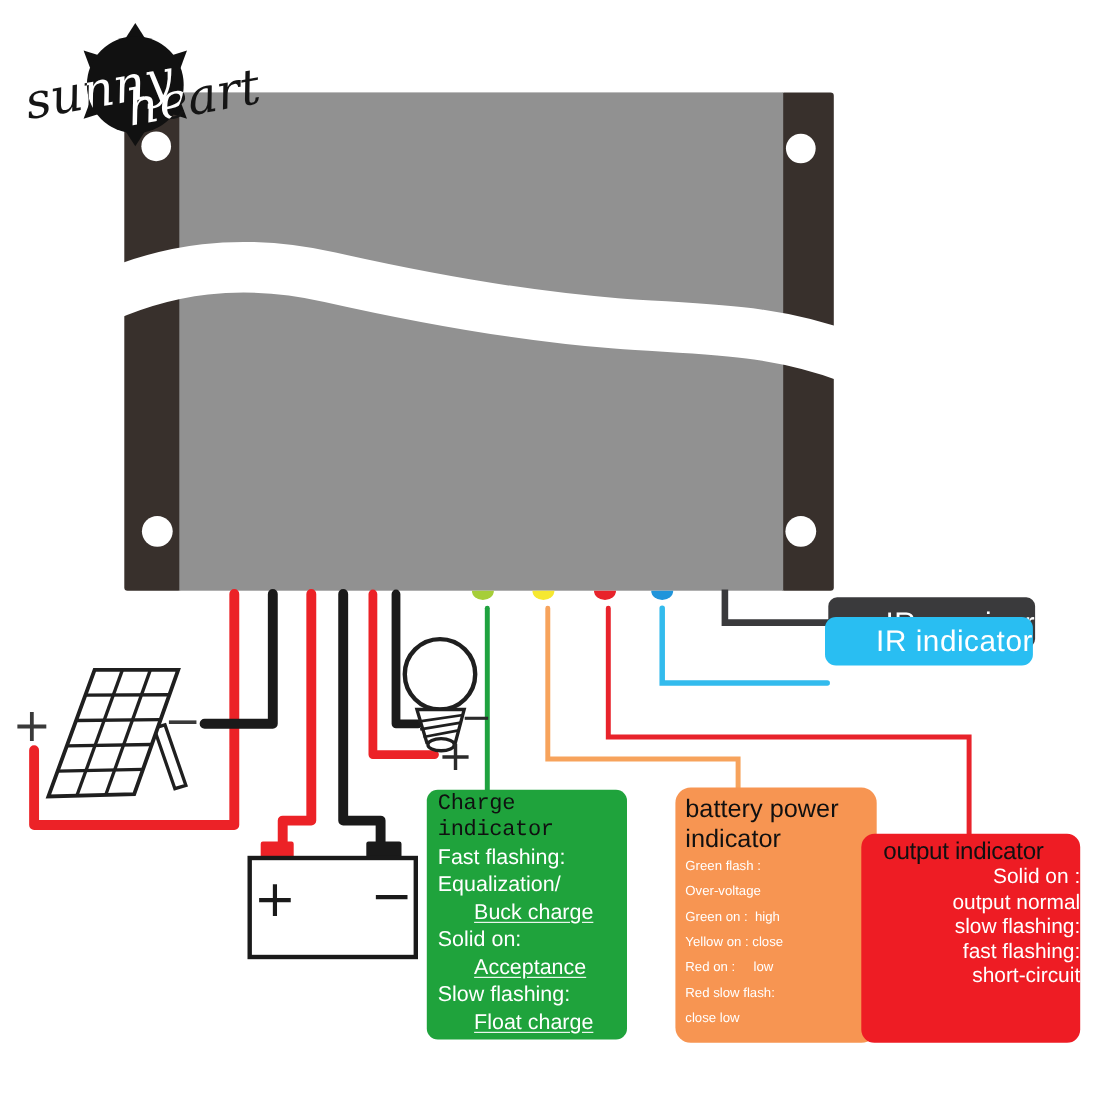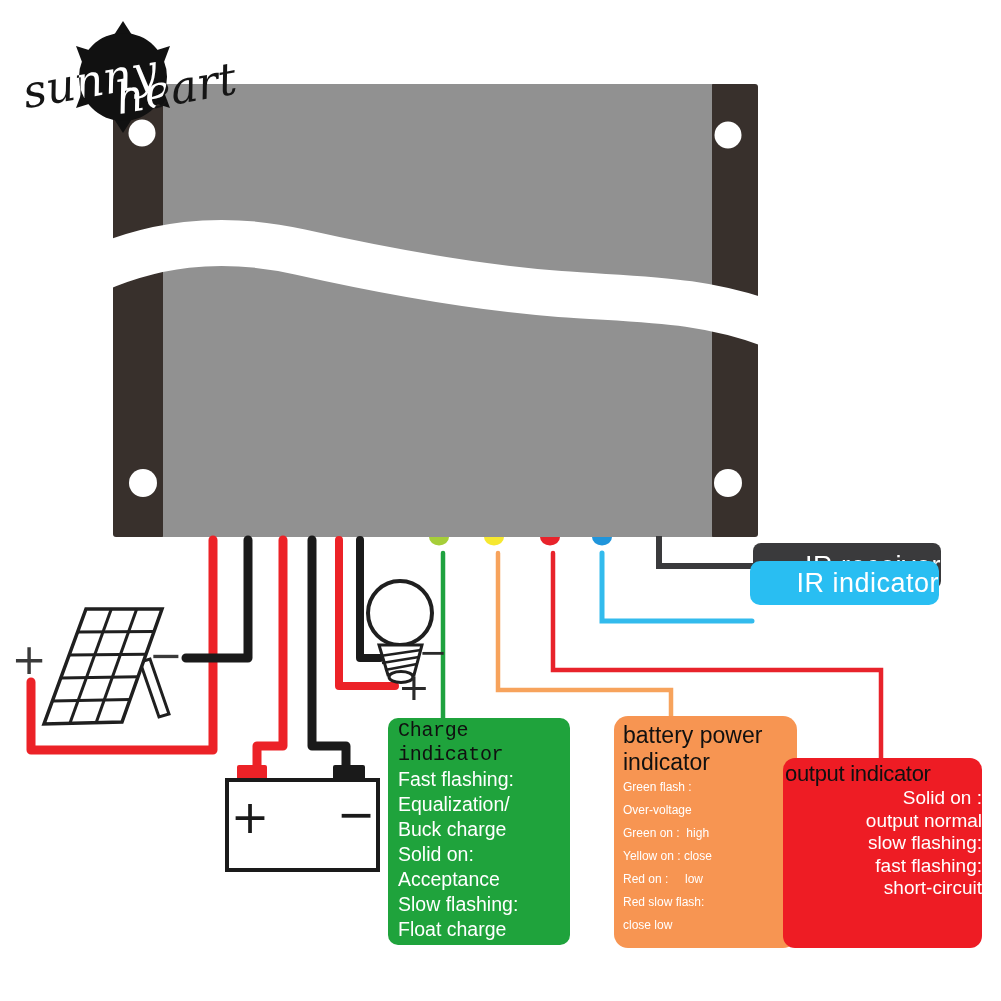--- a/index.html
+++ b/index.html
@@ -14,24 +14,24 @@
   .box-charge{left:388px;top:718px;width:182px;height:227px;background:#1FA33C;border-radius:10px;
               padding:1px 0 0 10px;}
   .box-charge .box-title{color:#101010;font-size:20px;line-height:24px;letter-spacing:-0.3px;font-family:Liberation Mono, monospace;}
   .box-charge .box-line{font-size:19.5px;line-height:25px;white-space:pre;}
   .box-battery{left:590px;top:716px;width:183px;height:232px;background:#F79552;border-radius:14px;
                padding:6px 0 0 9px;margin-left:24px;}
   .box-battery .box-title{color:#101010;font-size:23px;line-height:27px;width:160px;}
   .box-battery .box-line{font-size:12px;line-height:23px;white-space:pre;margin-top:0px;}
   .box-battery .box-line:first-of-type{margin-top:4px;}
   .box-output{left:783px;top:758px;width:199px;height:190px;background:#EE1C24;border-radius:12px;
-              padding:3px 0 0 2px;}
+              padding:3px 0 0 20px;}
   .box-output .box-title{color:#101010;font-size:22px;line-height:26px;letter-spacing:-0.3px;}
   .box-output .box-line{font-size:19px;line-height:22.5px;white-space:pre;text-align:right;}
-  .u{text-underline-offset:3px;}
+  .u{text-decoration:underline;text-underline-offset:3px;margin-left:33px;}
 </style>
 </head>
 <body>
 
 <div id="canvas">
 
   <svg id="diagram-svg" width="1001" height="1001" viewBox="0 0 1001 1001">
     <defs>
       <clipPath id="logoClip">
           <circle cx="123" cy="77" r="44"></circle>

